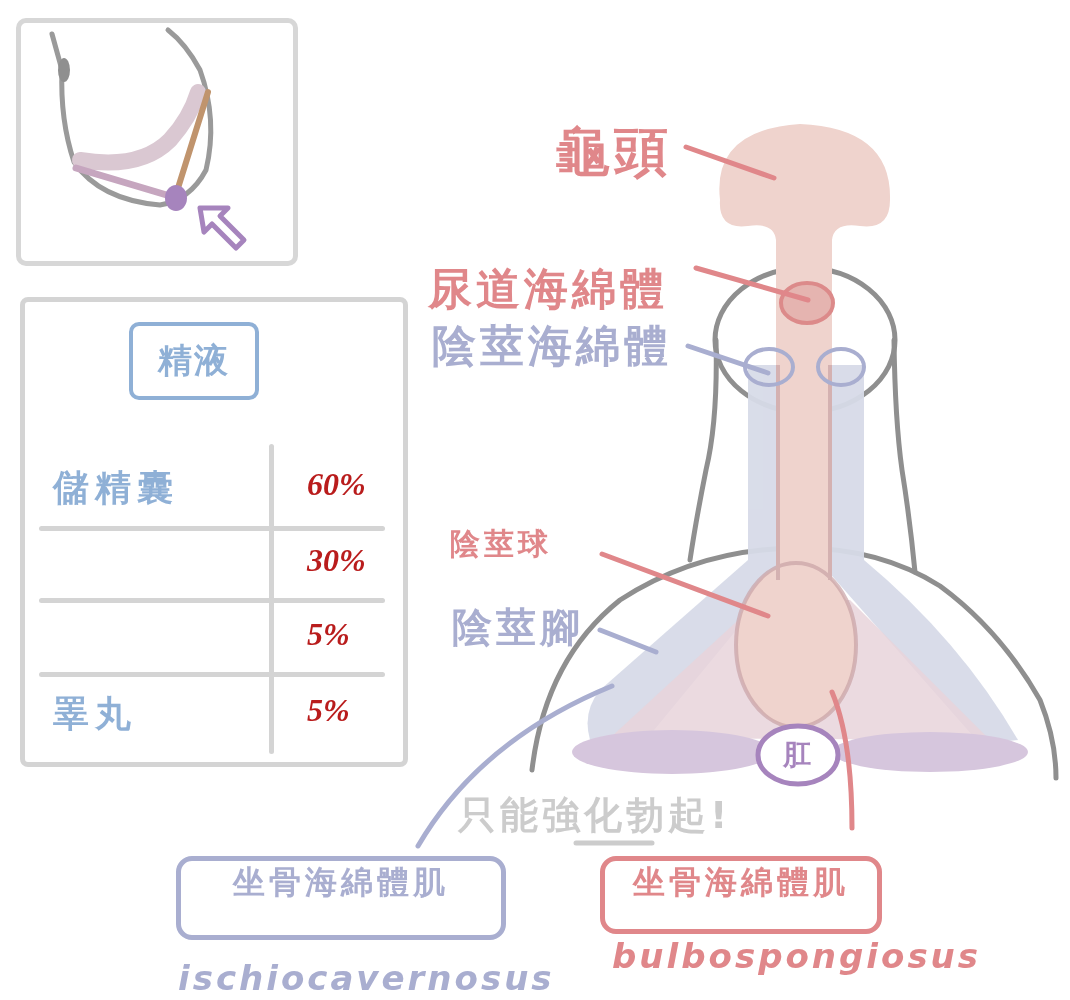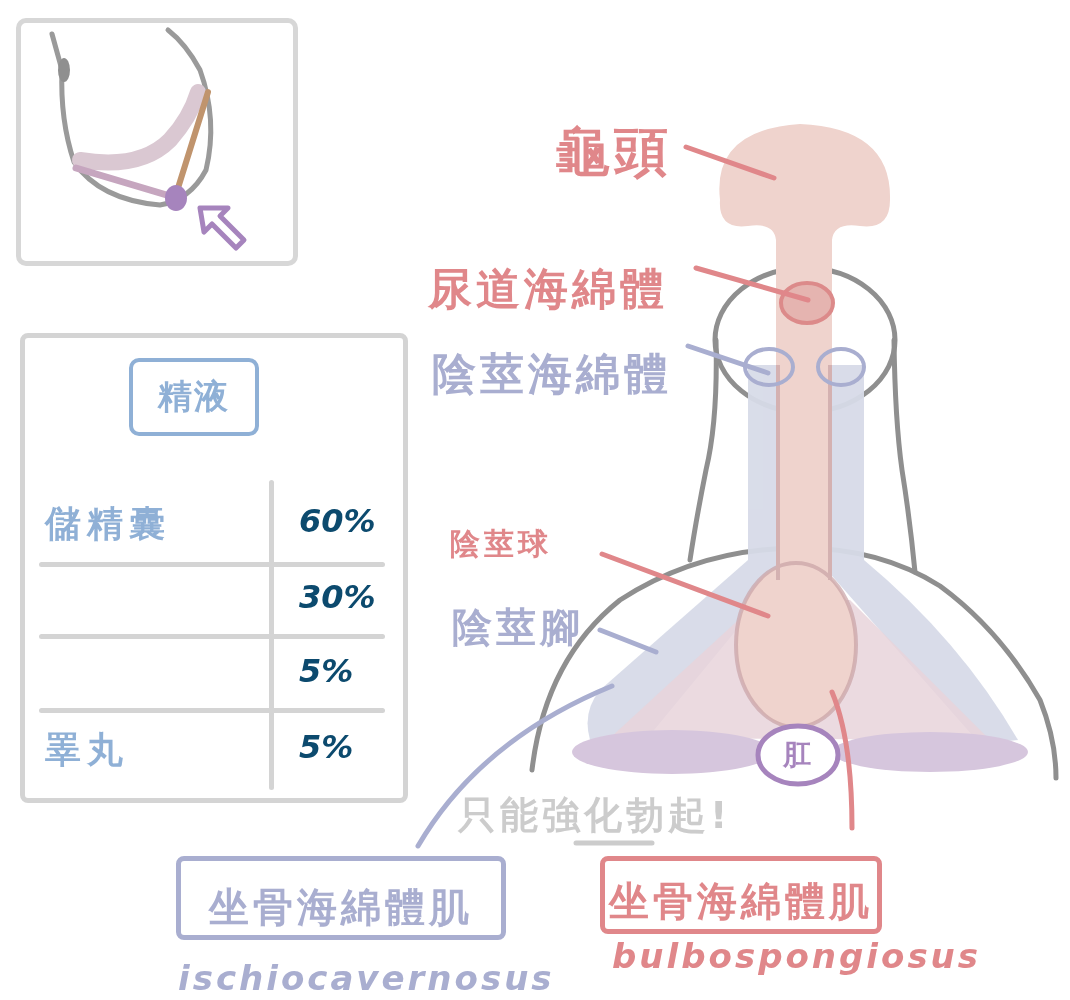--- a/index.html
+++ b/index.html
@@ -8,32 +8,32 @@
   .abs { position:absolute; }
   svg.canvas { position:absolute; left:0; top:0; width:1070px; height:1000px; }
   .hand { font-family:"DejaVu Sans", sans-serif; font-weight:bold; letter-spacing:4px; white-space:nowrap; }
   .pink { color:#e0878a; }
   .lav  { color:#a9aed0; }
   .gray { color:#cccccc; }
   .purple { color:#a684bd; }
   .inset-box { position:absolute; left:16px; top:18px; width:282px; height:248px;
                border:5px solid #d7d7d7; border-radius:10px; box-sizing:border-box; }
   .table-box { position:absolute; left:20px; top:297px; width:388px; height:470px;
-               border:5px solid #d4d4d4; border-radius:8px; box-sizing:border-box;margin-top:36px; }
+               border:5px solid #d4d4d4; border-radius:8px; box-sizing:border-box; }
   .title-box { position:absolute; left:104px; top:20px; width:130px; height:78px;
                border:4px solid #8fb0d6; border-radius:10px; box-sizing:border-box;
                display:flex; align-items:center; justify-content:center;
                font-size:34px; color:#8fb0d6; font-weight:bold; letter-spacing:2px; }
-  .row { position:absolute; left:6px; width:356px; height:74px; }
+  .row { position:absolute; left:14px; width:356px; height:74px; }
   .row .name { position:absolute; left:14px; top:12px; font-size:36px; color:#8fb0d6; font-weight:bold; letter-spacing:6px; }
-  .row .pct { position:absolute; left:268px; top:14px; font-size:32px; color:#0c4a6e; font-weight:bold; font-style:italic; }
+  .row .pct { position:absolute; left:268px; top:14px; font-size:32px; color:#b91c1c; font-weight:bold; font-style:italic;font-family:Liberation Serif, serif; }
   .row-divider { position:absolute; left:14px; width:346px; height:5px; background:#d4d4d4; border-radius:3px; }
   .col-divider { position:absolute; left:244px; top:142px; width:5px; height:310px; background:#d4d4d4; border-radius:3px; }
-  .muscle-box { position:absolute; box-sizing:border-box; border-radius:8px; display:flex; align-items:flex-end; justify-content:center;
-                font-weight:bold; font-size:40px; letter-spacing:4px; }
+  .muscle-box { position:absolute; box-sizing:border-box; border-radius:16px; display:flex; align-items:flex-start; justify-content:center;
+                font-weight:bold; font-size:32px; letter-spacing:4px; }
   .latin { position:absolute; font-style:italic; font-size:34px; letter-spacing:3px; font-weight:bold; }
 </style>
 </head>
 <body>
 
 <svg class="canvas" viewBox="0 0 1070 1000">
 
   <g>
     <path d="M52,34 L62,70 Q60,120 74,162 Q100,200 160,205 Q190,200 206,170 Q218,120 200,70 Q186,44 168,30" fill="none" stroke="#9a9a9a" stroke-width="5" stroke-linecap="round"></path>
     <ellipse cx="64" cy="70" rx="6" ry="12" fill="#8f8f8f"></ellipse>
@@ -121,21 +121,21 @@
   <div class="row-divider" style="top:370px;"></div>
 
   <div class="row" style="top:376px;">
     <span class="name">睪丸</span>
     <span class="pct">5%</span>
   </div>
 </div>
 
 <div class="abs hand pink" style="left:556px; top:116px; font-size:54px;">龜頭</div>
 <div class="abs hand pink" style="left:428px; top:236px; font-size:44px;margin-top:24px;">尿道海綿體</div>
-<div class="abs hand lav" style="left:432px; top:345px; font-size:44px;">陰莖海綿體</div>
+<div class="abs hand lav" style="left:432px; top:317px; font-size:44px;">陰莖海綿體</div>
 <div class="abs hand pink" style="left:450px; top:524px; font-size:30px;">陰莖球</div>
 <div class="abs hand lav" style="left:452px; top:600px; font-size:40px;">陰莖腳</div>
 <div class="abs hand purple" style="left:783px; top:736px; font-size:28px; letter-spacing:0;">肛</div>
 <div class="abs hand gray" style="left:458px; top:790px; font-size:38px;">只能強化勃起!</div>
 
 <div class="muscle-box lav" style="left:176px; top:856px; width:330px; height:84px; border:5px solid #a9aed0;">
   <span>坐骨海綿體肌</span>
 </div>
 <div class="latin lav" style="left:178px; top:942px;margin-top:16px;">ischiocavernosus</div>
 

